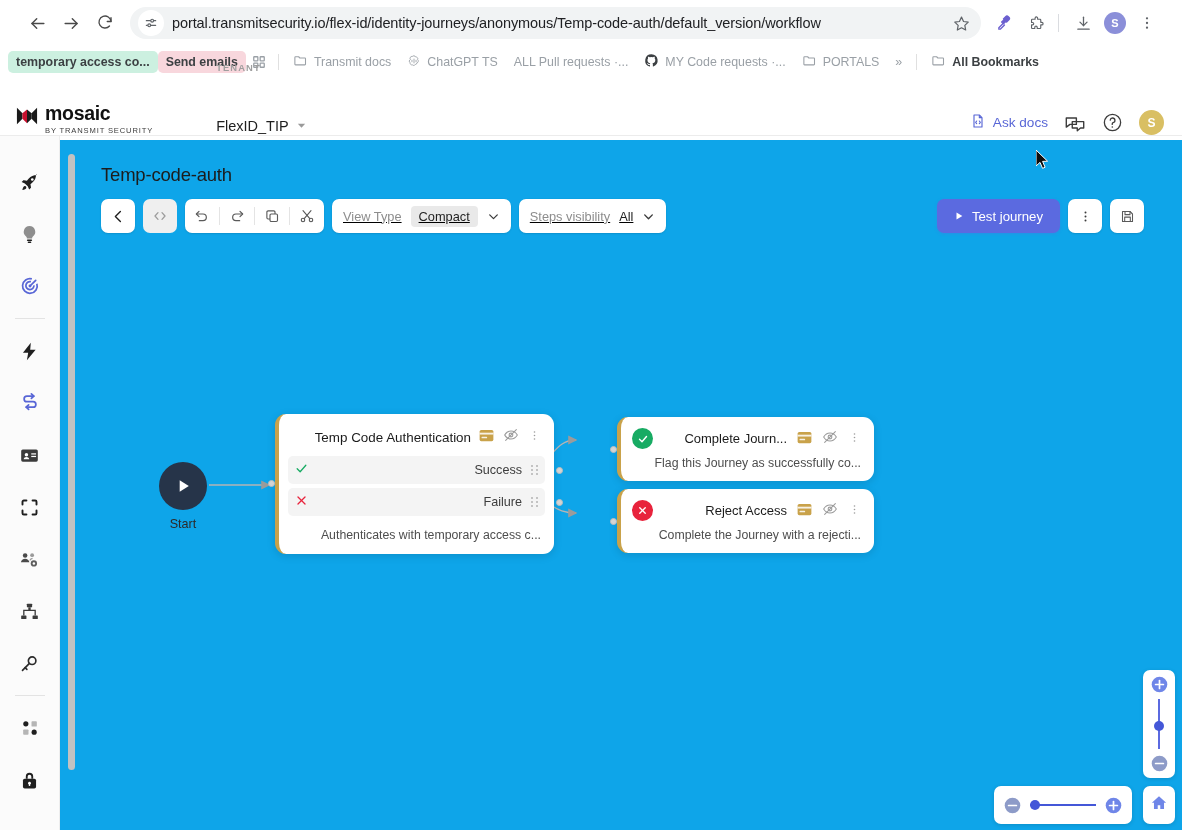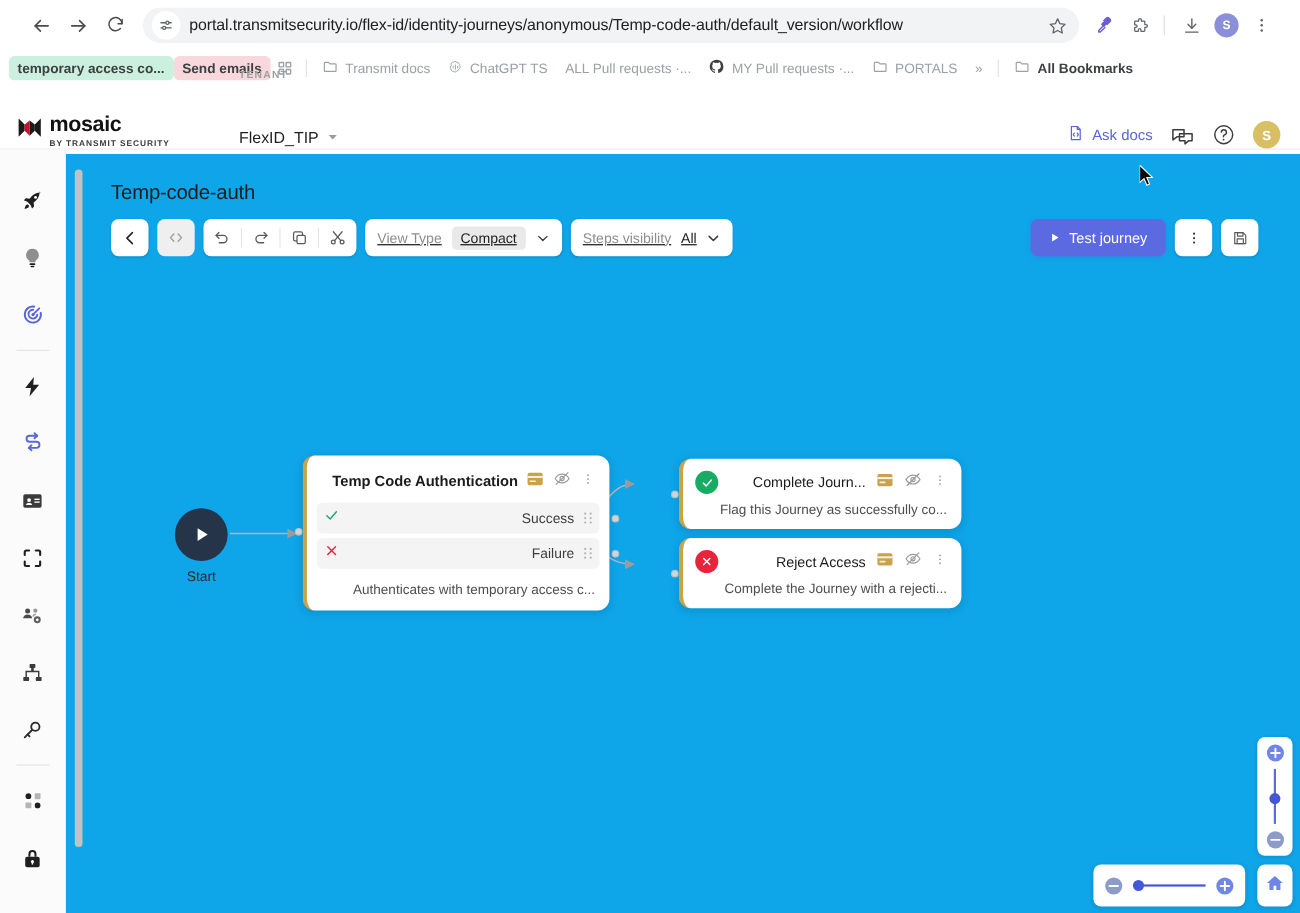--- a/index.html
+++ b/index.html
@@ -82,21 +82,21 @@
   }
   .logo-wrap { margin-left: 16px; display: flex; align-items: flex-start; gap: 7px; }
   .logo-mark { width: 22px; height: 22px; margin-top: 1px; }
   .logo-text-col { display: flex; flex-direction: column; }
   .logo-word {
     font-size: 19.5px; font-weight: bold; color: #111; letter-spacing: -0.3px;
     line-height: 1;
   }
   .logo-sub {
     font-size: 7.6px; color: #3a3a3a; letter-spacing: 0.85px;
-    margin-top: 3px; font-weight: 700;
+    margin-top: 3px; font-weight: 400;
   }
   .tenant-block { margin-left: 63px; display: flex; flex-direction: column; gap: 41px; }
   .tenant-label {
     font-size: 9.4px; color: #9e9e9e; letter-spacing: 1.1px; font-weight: 600;
   }
   .tenant-row { display: flex; align-items: center; gap: 7px; margin-top: 3px; }
   .tenant-name { font-size: 14.5px; color: #1f1f1f; }
   .hdr-right {
     margin-left: auto; margin-right: 18px; display: flex; align-items: center; gap: 16px;
   }
@@ -192,21 +192,21 @@
 
   
   .node-main {
     position: absolute; left: 215px; top: 274px; width: 279px;
     background: #ffffff; border-radius: 11px;
     border-left: 4px solid #c9a24a;
     box-shadow: 0 2px 8px rgba(0,0,0,0.13);
     padding: 0 0 6px 0;
   }
   .node-head {
-    display: flex; align-items: center; padding: 13px 13px 9px 13px; gap: 8px; font-weight: bold;
+    display: flex; align-items: center; padding: 13px 13px 9px 13px; gap: 8px;
   }
   .node-title { font-size: 13.4px; color: #1b1b1b; flex: 1; white-space: nowrap; }
   .node-head-icons { display: flex; align-items: center; gap: 9px; }
   .branch-row {
     margin: 0 9px 4px 9px; height: 28px; background: #f4f4f4;
     border-radius: 5px; display: flex; align-items: center; padding: 0 7px; gap: 9px;
     position: relative;
   }
   .branch-label { font-size: 12.6px; color: #3d3d3d; flex: 1; }
   .grip { display: grid; grid-template-columns: 2px 2px; gap: 2px 3px; }
@@ -383,21 +383,21 @@
       </div>
       <div class="bm">
         <span>ALL Pull requests ·...</span>
       </div>
       <div class="bm">
         <span>
           <svg width="15" height="15" viewBox="0 0 24 24" fill="#3c4043">
               <path d="M12 2a10 10 0 0 0-3.2 19.5c.5.1.7-.2.7-.5v-1.8c-2.8.6-3.4-1.3-3.4-1.3-.4-1.2-1.1-1.5-1.1-1.5-.9-.6.1-.6.1-.6 1 .1 1.5 1 1.5 1 .9 1.5 2.3 1.1 2.9.8.1-.6.3-1.1.6-1.3-2.2-.3-4.6-1.1-4.6-5 0-1.1.4-2 1-2.7-.1-.3-.4-1.3.1-2.7 0 0 .8-.3 2.7 1a9.4 9.4 0 0 1 5 0c1.9-1.3 2.7-1 2.7-1 .5 1.4.2 2.4.1 2.7.6.7 1 1.6 1 2.7 0 3.9-2.4 4.7-4.6 5 .4.3.7.9.7 1.9v2.8c0 .3.2.6.7.5A10 10 0 0 0 12 2z"></path>
             </svg>
         </span>
-        <span>MY Pull requests ·...</span>
+        <span>MY Code requests ·...</span>
       </div>
       <div class="bm">
         <span class="folder-ic">
           <svg width="15" height="15" viewBox="0 0 24 24" fill="none" stroke="currentColor" stroke-width="1.7" stroke-linejoin="round">
               <path d="M3 7a1 1 0 0 1 1-1h5l2 2h8a1 1 0 0 1 1 1v9a1 1 0 0 1-1 1H4a1 1 0 0 1-1-1z"></path>
             </svg>
         </span>
         <span>PORTALS</span>
       </div>
       <div class="bm">

